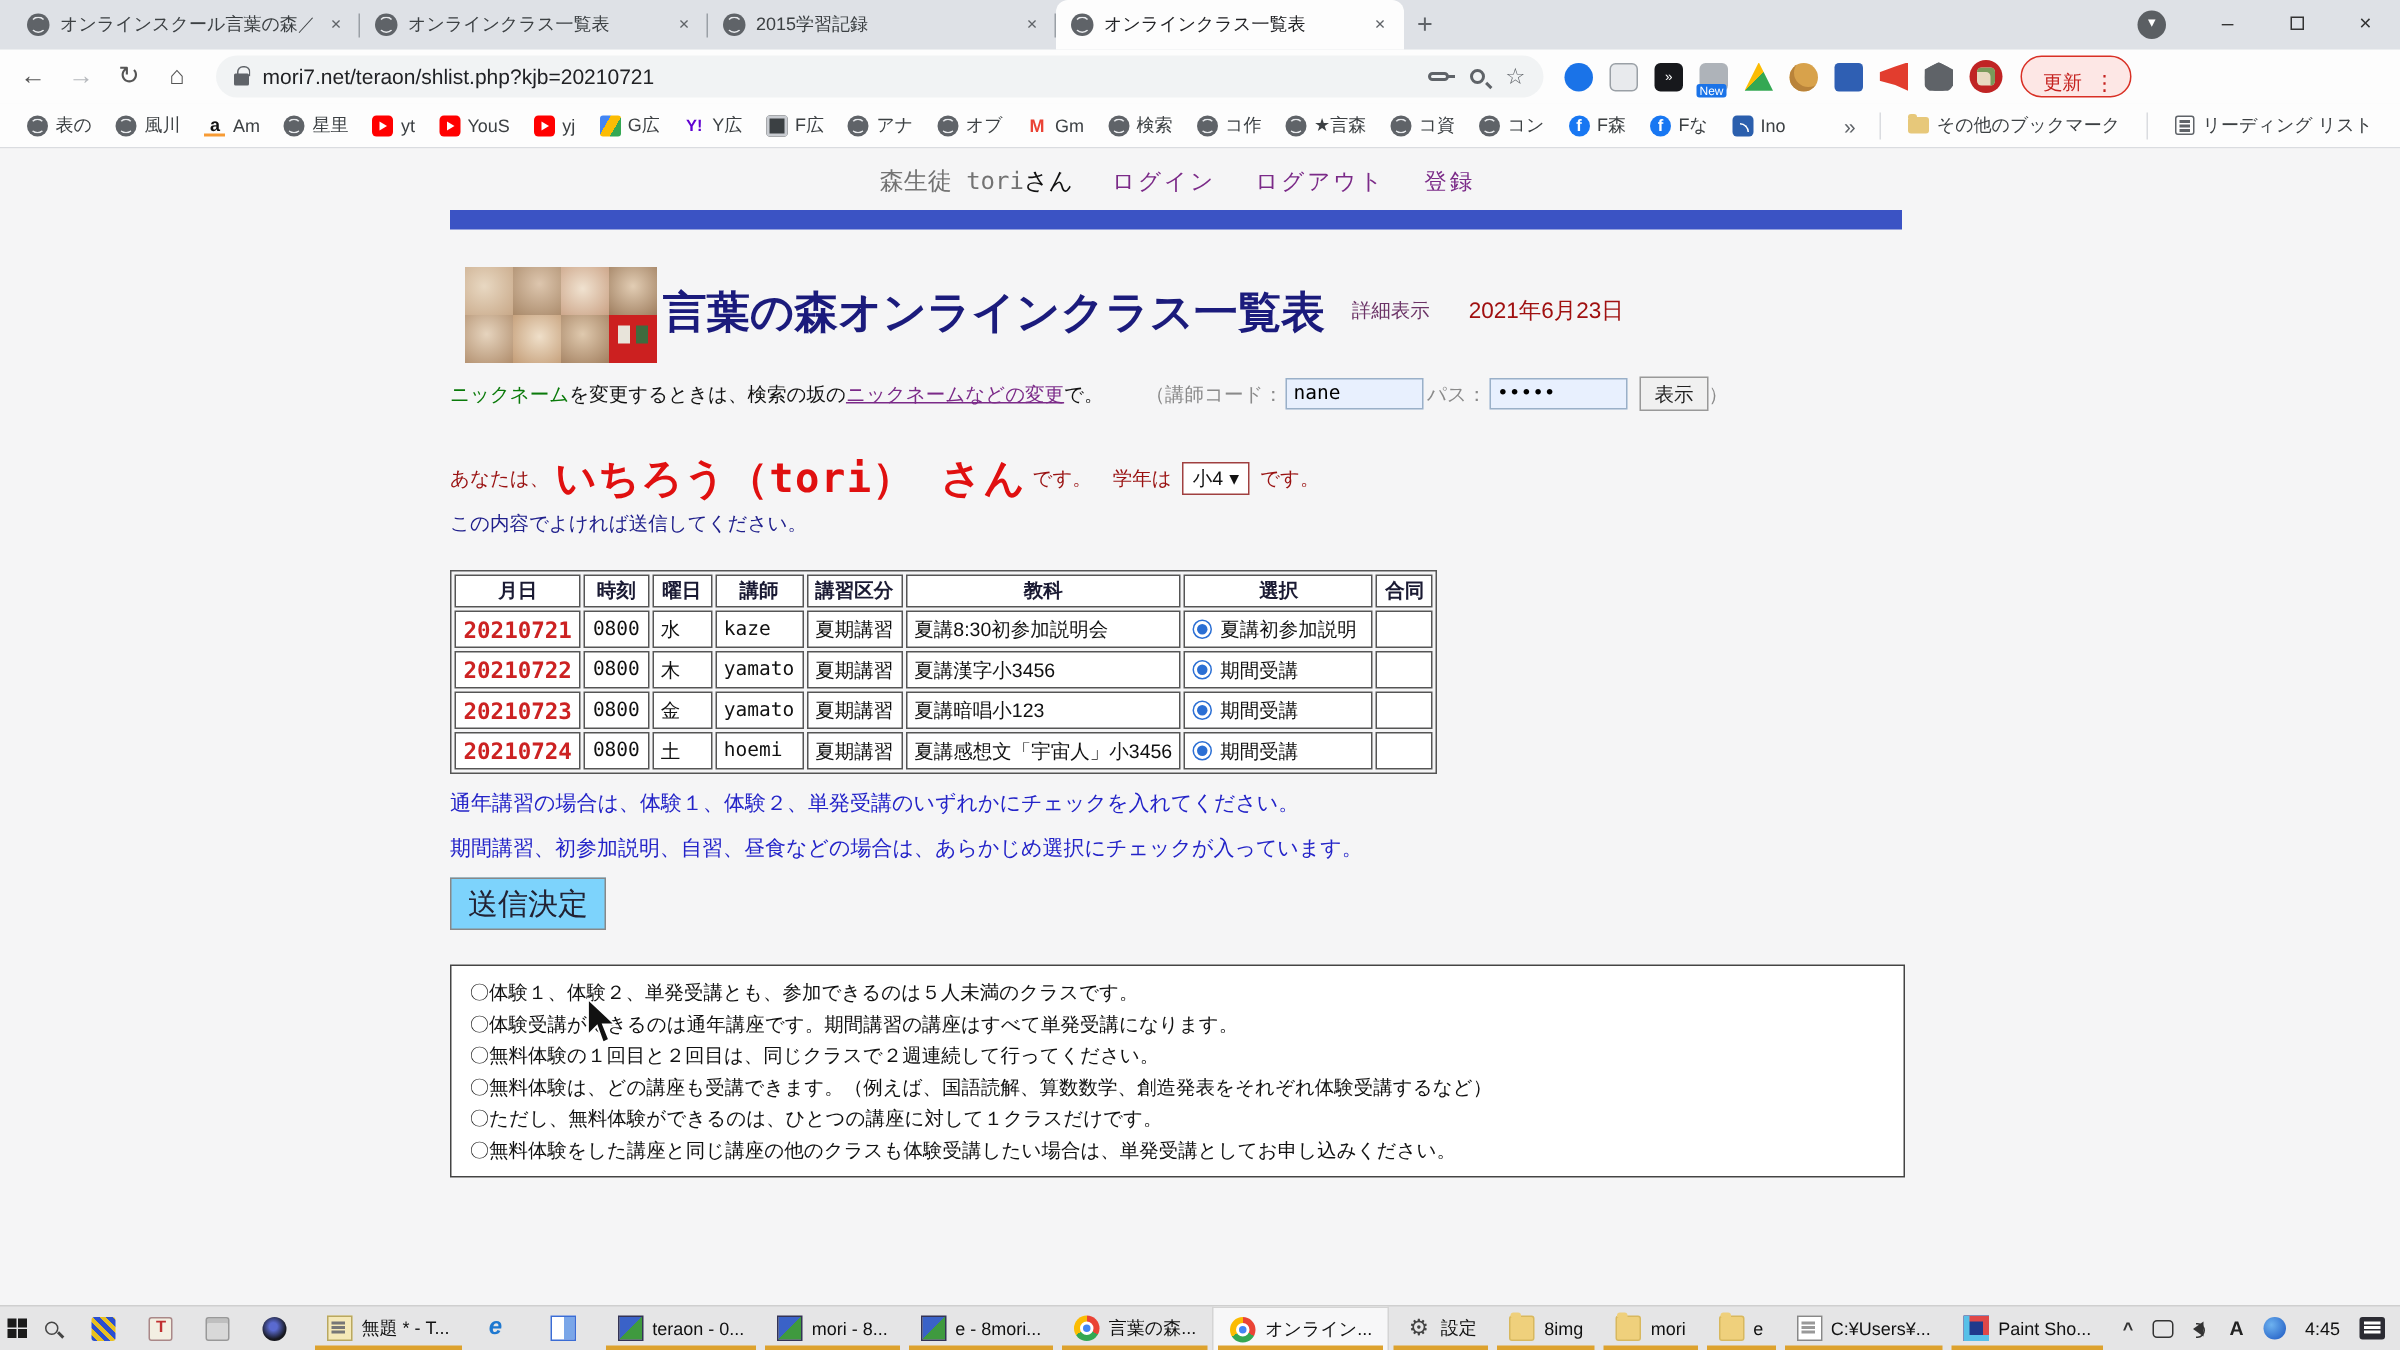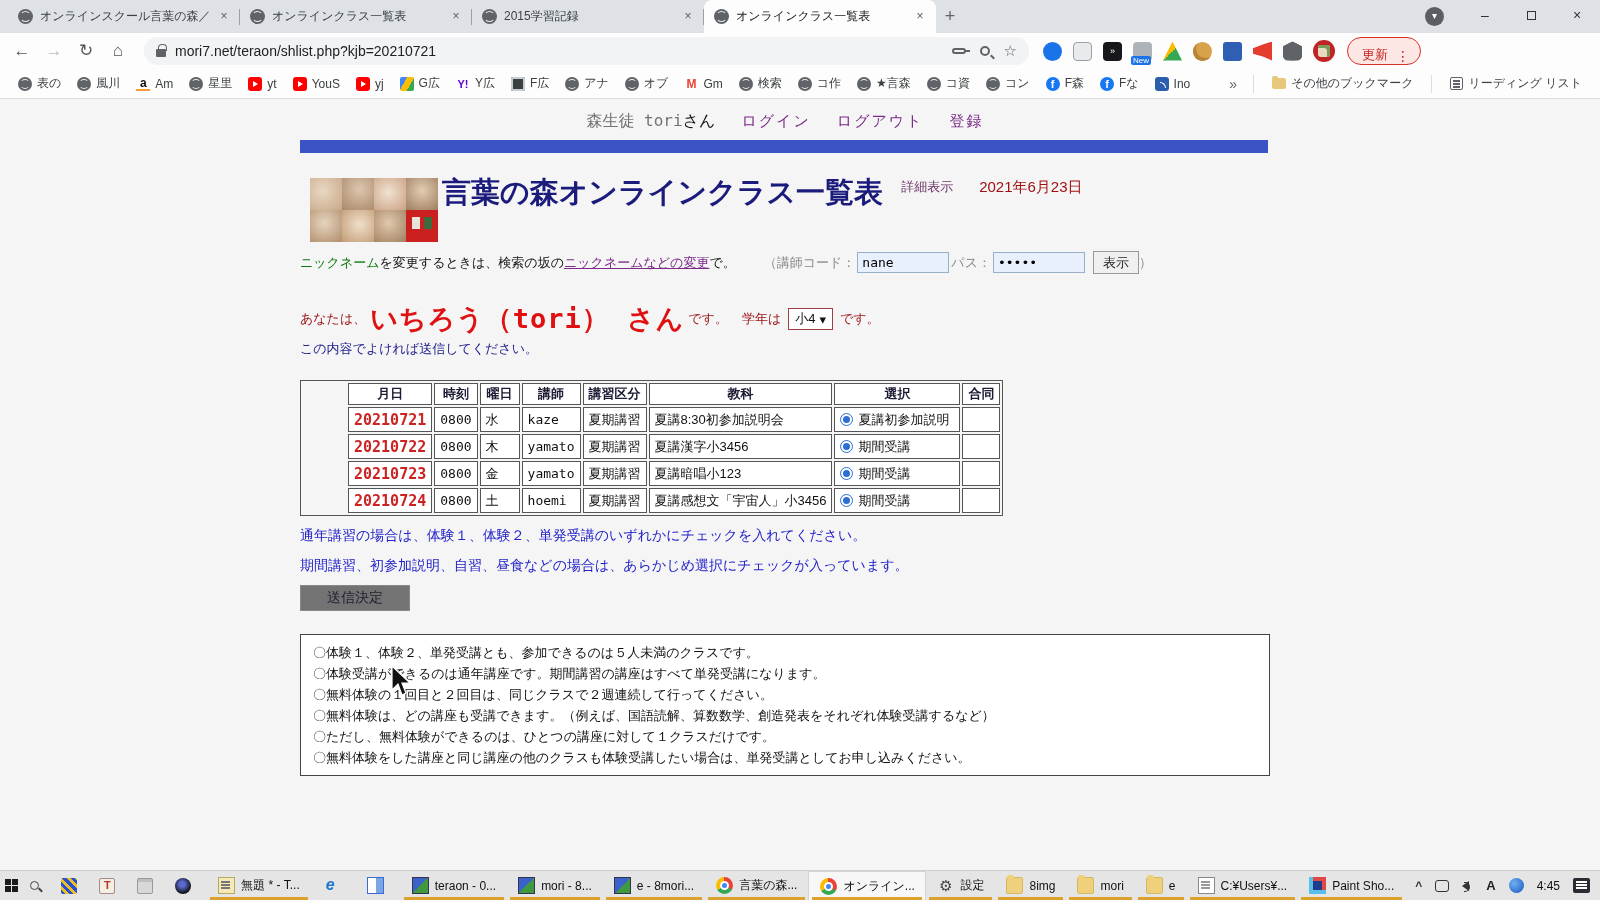--- a/index.html
+++ b/index.html
@@ -86,21 +86,21 @@
 
   
   .page { height:771px; background:#f5f5f6; overflow:hidden; position:relative; font-size:13px; color:#111; }
   .wrapper { margin-left:300px; width:970px; }
   .topnav { text-align:center; padding-top:12px; font-size:16px; }
   .topnav .user { color:#737373; font-weight:normal; }
   .topnav .san { color:#111; }
   .topnav a.navlink { color:#7b2a88; text-decoration:none; margin-left:26px; letter-spacing:2px; font-size:15px; }
   .bluebar { margin-top:8px; height:13px; width:968px; background:#3b53c4; }
 
-  .titlerow { margin-top:25px; display:flex; align-items:flex-start;padding-left:10px; }
+  .titlerow { margin-top:25px; display:flex; align-items:center;padding-left:10px; }
   .collage { display:grid; grid-template-columns:repeat(4,32px); grid-auto-rows:32px; }
   .ph { width:32px; height:32px; }
   .ph1 { background:radial-gradient(circle at 40% 40%,#e8d8c2,#c8a888); }
   .ph2 { background:radial-gradient(circle at 55% 35%,#ddc6ae,#a88868); }
   .ph3 { background:radial-gradient(circle at 45% 45%,#f0e2d0,#caa184); }
   .ph4 { background:radial-gradient(circle at 50% 40%,#e2cdb4,#9e7d5e); }
   .ph5 { background:radial-gradient(circle at 45% 40%,#e6d4be,#b08d6c); }
   .ph6 { background:radial-gradient(circle at 55% 45%,#efdfc9,#c39c76); }
   .ph7 { background:radial-gradient(circle at 45% 40%,#dfc9ae,#a27f5f); }
   .ph-red { background:#cc2020; position:relative; }
@@ -115,33 +115,33 @@
   .gray { color:#8a8a8a; }
   .txtinput { width:92px; height:21px; border:1px solid #9ab0c8; background:#e8f0fe; font-size:13px; padding:1px 4px; margin:0 2px;
               font-family:"DejaVu Sans Mono",monospace; }
   .showbtn { height:23px; font-size:13px; background:#f0f0f0; border:1px solid #999; padding:0 9px; margin-left:6px; color:#222; }
 
   .youline { margin-top:27px; display:flex; align-items:center; color:#991111; font-size:13px; }
   .bigname { color:#e01010; font-size:27px; font-weight:bold; font-family:"DejaVu Sans Mono",monospace; margin:0 4px; letter-spacing:1px; }
   .gradesel { display:inline-flex; align-items:center; gap:4px; border:1px solid #a04040; background:#fff; padding:1px 6px; margin:0 7px; color:#111; font-size:13px; }
   .confirmline { margin-top:3px; color:#20208c; }
 
-  table.classlist { margin-top:22px; border-collapse:separate; border-spacing:2px; border:1px solid #555; background:#f5f5f6;padding-left:45px; }
+  table.classlist { margin-top:22px; border-collapse:separate; border-spacing:2px; border:1px solid #555; background:#f5f5f6; }
   .classlist th, .classlist td { border:1px solid #555; background:#fff; padding:1px 5px; font-size:13px; white-space:nowrap; }
   .classlist th { font-weight:bold; color:#1a1a33; height:21px; }
   .classlist td { height:25px; }
   td.c-date { color:#cc2222; font-weight:bold; font-family:"DejaVu Sans Mono",monospace; font-size:15px; }
   td.c-time, td.c-teacher { font-family:"DejaVu Sans Mono",monospace; }
   th.w-date{min-width:62px;} th.w-time{min-width:33px;} th.w-day{min-width:40px;} th.w-teacher{min-width:56px;}
   th.w-type{min-width:64px;} th.w-subj{min-width:170px;} th.w-sel{min-width:126px;} th.w-joint{min-width:30px;}
   .radio { display:inline-block; width:13px; height:13px; border:1.5px solid #2b6fd4; border-radius:50%; position:relative; vertical-align:-2px; margin-right:5px; background:#fff; }
   .radio:after { content:""; position:absolute; inset:2px; background:#2b6fd4; border-radius:50%; }
 
   .bluenote { margin-top:9px; color:#2323c8; font-size:14px; line-height:21px; }
-  .submitbtn { margin-top:9px; font-size:14px; color:#223; background:#737373; border:1px solid #888; padding:3px 26px; }
+  .submitbtn { margin-top:9px; font-size:20px; color:#223; background:#7dd3fc; border:1px solid #888; padding:3px 11px; }
 
   .notesbox { margin-top:23px; width:970px; background:#fff; border:1px solid #444; padding:7px 12px; font-size:13px; line-height:21px; color:#111; }
 
   .cursor { position:absolute; left:390px; top:566px; pointer-events:none; }
 
   
   .taskbar { position:absolute; left:0; bottom:0; width:1600px; height:30px; background:#e5e5e6; border-top:1px solid #cfcfcf;
              display:flex; align-items:stretch; font-size:12px; color:#111; }
   .tb-start { width:44px; display:flex; align-items:center; justify-content:center; }
   .winlogo { width:13px; height:13px; display:grid; grid-template-columns:6px 6px; grid-gap:1px; }

